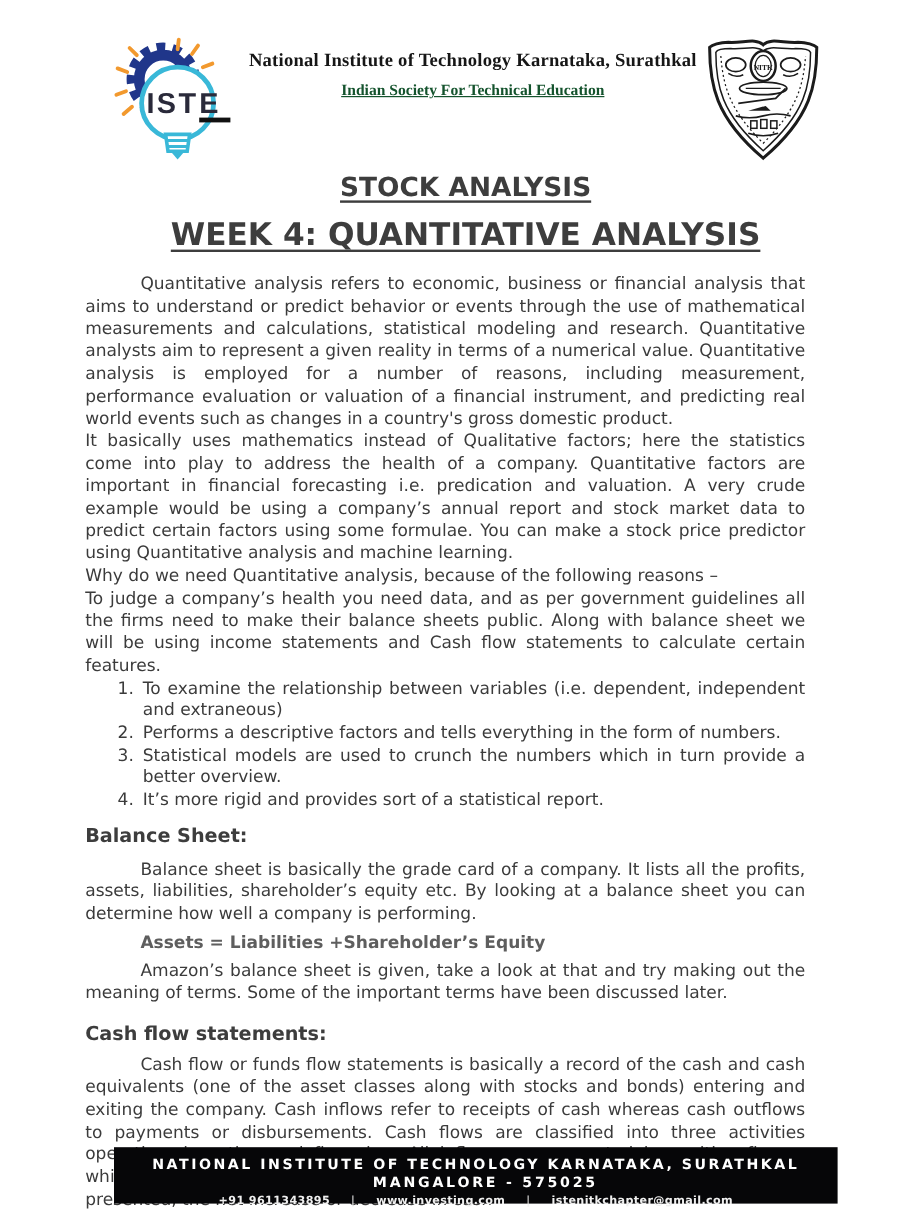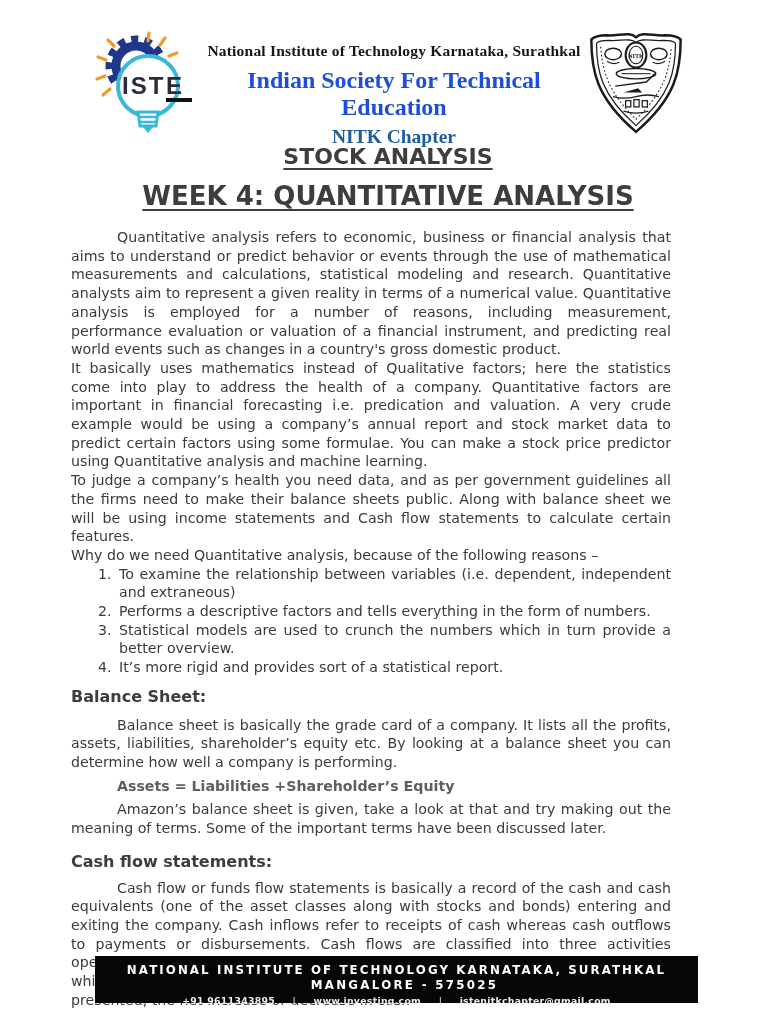--- a/index.html
+++ b/index.html
@@ -5,21 +5,21 @@
   html,body{margin:0;padding:0;background:#ffffff;}
   .page{position:relative;width:768px;height:1024px;background:#ffffff;overflow:hidden;
         font-family:"DejaVu Sans",sans-serif;}
 
   
   .header{position:absolute;top:28px;left:92px;width:596px;display:flex;justify-content:space-between;align-items:flex-start;}
   .logo-box{width:112px;height:110px;flex:0 0 auto;}
   .crest-box{width:104px;height:108px;flex:0 0 auto;}
   .header-text{flex:1;text-align:center;padding-top:14px;font-family:"Liberation Serif",serif;}
   .ht-line1{font-size:15.5px;font-weight:bold;color:#161616;letter-spacing:.2px;}
-  .ht-line2{font-size:24px;font-weight:bold;color:#1d4ed8;margin-top:7px;}
+  .ht-line2{font-size:13px;font-weight:bold;color:#14532d;margin-top:7px;text-decoration:underline;}
   .ht-line3{font-size:19.5px;font-weight:bold;color:#1f5c9e;margin-top:5px;}
 
   
   .title1{position:absolute;top:144px;left:88px;width:600px;text-align:center;
           font-size:22px;font-weight:bold;color:#3d3d3d;}
   .title2{position:absolute;top:181px;left:88px;width:600px;text-align:center;
           font-size:26px;font-weight:bold;color:#3d3d3d;}
   .title1 span,.title2 span{text-decoration:underline;text-underline-offset:4px;text-decoration-thickness:2px;}
 
   
@@ -73,21 +73,20 @@
 
         <text x="30" y="66" font-family="Liberation Sans, sans-serif" font-size="24" font-weight="bold" fill="#2a2a3a" letter-spacing="2">IST</text>
         <text x="74" y="66" font-family="Liberation Sans, sans-serif" font-size="24" font-weight="bold" fill="#2a2a3a">E</text>
         <rect x="74" y="70" width="26" height="4" fill="#111111"></rect>
       </svg>
     </div>
 
     <div class="header-text">
       <div class="ht-line1">National Institute of Technology Karnataka, Surathkal</div>
       <div class="ht-line2">Indian Society For Technical Education</div>
-      <div class="ht-line3">NITK Chapter</div>
     </div>
 
     <div class="crest-box">
       <svg width="104" height="108" viewBox="0 0 100 104">
 
         <path d="M50 9 C44 3 33 8 22 7 C15 7 9 9 7 11 C7 40 11 67 50 100 C89 67 93 40 93 11 C91 9 85 7 78 7 C67 8 56 3 50 9 Z" fill="#ffffff" stroke="#1b1b1b" stroke-width="2.4"></path>
         <path d="M50 14 C45 9 34 13 24 12 C18 12 13 13 12 15 C12 41 16 64 50 94 C84 64 88 41 88 15 C87 13 82 12 76 12 C66 13 55 9 50 14 Z" fill="none" stroke="#1b1b1b" stroke-width="1.2"></path>
 
         <path d="M16 18 C18 44 24 62 50 88 C76 62 82 44 84 18" fill="none" stroke="#1b1b1b" stroke-width="1" stroke-dasharray="1.6 2.2"></path>
 
@@ -113,22 +112,22 @@
       </svg>
     </div>
   </div>
 
   <div class="title1"><span>STOCK ANALYSIS</span></div>
   <div class="title2"><span>WEEK 4: QUANTITATIVE ANALYSIS</span></div>
 
   <div class="content">
     <p class="ind">Quantitative analysis refers to economic, business or financial analysis that aims to understand or predict behavior or events through the use of mathematical measurements and calculations, statistical modeling and research. Quantitative analysts aim to represent a given reality in terms of a numerical value. Quantitative analysis is employed for a number of reasons, including measurement, performance evaluation or valuation of a financial instrument, and predicting real world events such as changes in a country's gross domestic product.</p>
     <p>It basically uses mathematics instead of Qualitative factors; here the statistics come into play to address the health of a company. Quantitative factors are important in financial forecasting i.e. predication and valuation. A very crude example would be using a company’s annual report and stock market data to predict certain factors using some formulae. You can make a stock price predictor using Quantitative analysis and machine learning.</p>
+    <p>Why do we need Quantitative analysis, because of the following reasons –</p>
     <p>To judge a company’s health you need data, and as per government guidelines all the firms need to make their balance sheets public. Along with balance sheet we will be using income statements and Cash flow statements to calculate certain features.</p>
-    <p>Why do we need Quantitative analysis, because of the following reasons –</p>
 
     <div class="li">
       <span class="num">1.</span>
       <span>To examine the relationship between variables (i.e. dependent, independent and extraneous)</span>
     </div>
     <div class="li">
       <span class="num">2.</span>
       <span>Performs a descriptive factors and tells everything in the form of numbers.</span>
     </div>
     <div class="li">

